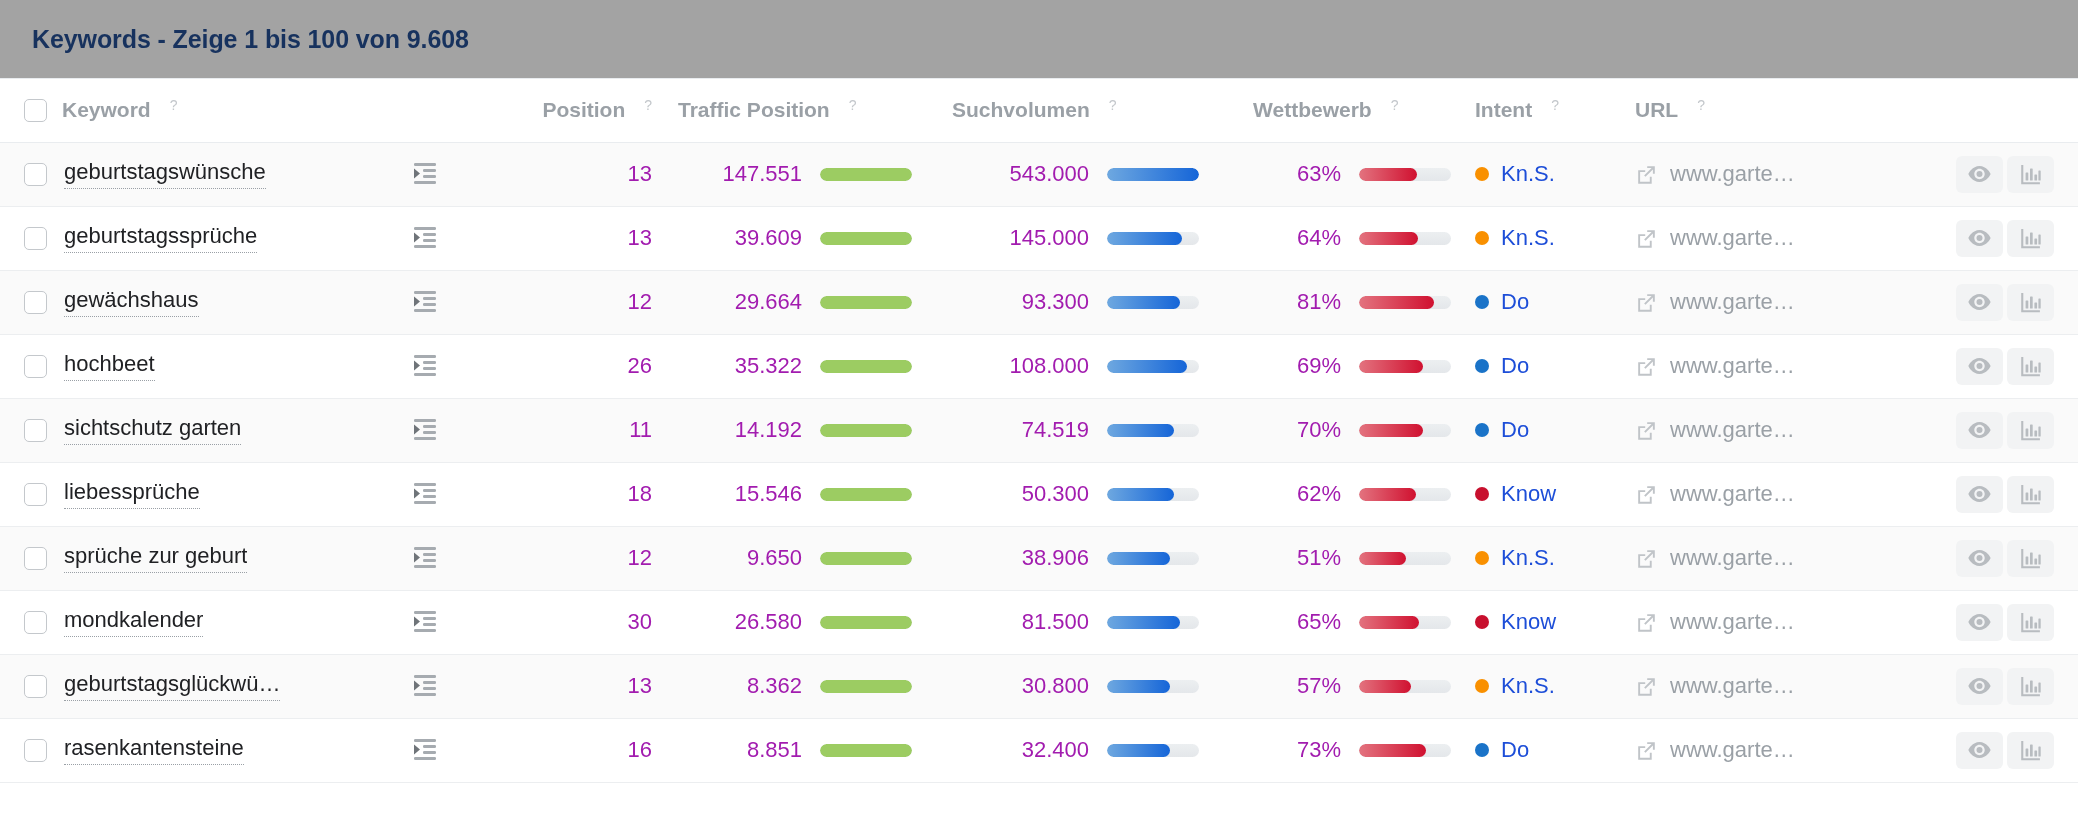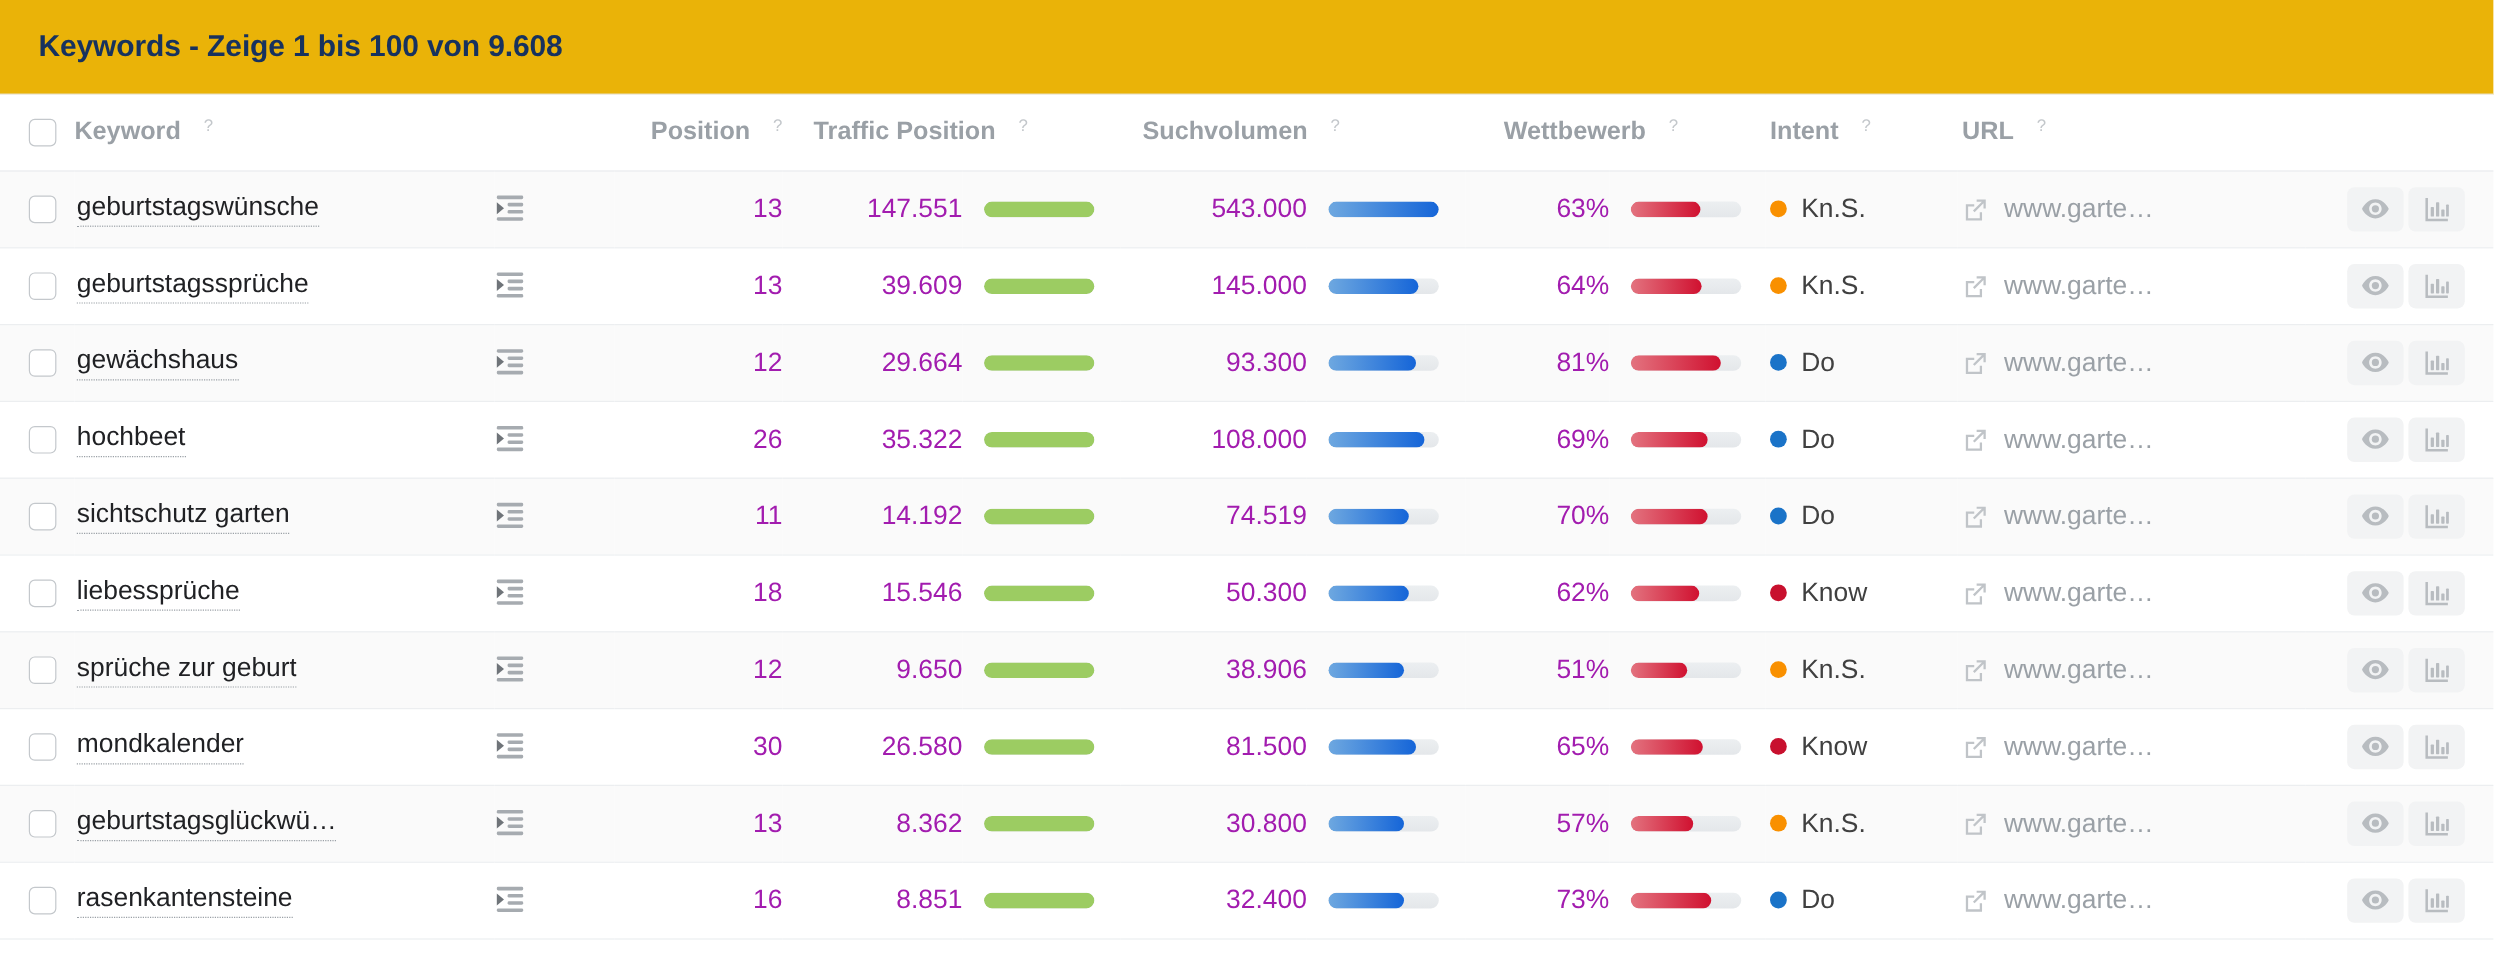--- a/index.html
+++ b/index.html
@@ -14,21 +14,21 @@
     overflow: hidden;
   }
 
   
   .panel-header {
     height: 79px;
     display: flex;
     align-items: center;
     padding: 0 32px;
     border-bottom: 1px solid #e9ecef;
-    background: #eab308;
+    background: #a3a3a3;
   }
   .panel-title {
     font-size: 25px;
     font-weight: bold;
     color: #17325e;
     letter-spacing: -0.1px;
     white-space: nowrap;
   }
 
   
@@ -135,21 +135,21 @@
     height: 100%;
     border-radius: 7px;
   }
   .bar-fill.green { background: #9ccc62; }
   .bar-fill.blue  { background: linear-gradient(90deg,#6ea8e0 0%, #1565d8 100%); }
   .bar-fill.red   { background: linear-gradient(90deg,#e3737f 0%, #d01130 100%); }
 
   
   .intent-cell { display: flex; align-items: center; gap: 12px; padding-left: 4px; }
   .dot { width: 14px; height: 14px; border-radius: 50%; flex: 0 0 auto; }
-  .intent-label { font-size: 22px; color: #404040; white-space: nowrap; }
+  .intent-label { font-size: 22px; color: #1d4ed8; white-space: nowrap; }
 
   
   .url-cell { display: flex; align-items: center; gap: 12px; padding-left: 4px; }
   .url-text {
     font-size: 22px;
     color: #9aa0a6;
     white-space: nowrap;
     overflow: hidden;
     text-overflow: ellipsis;
     max-width: 220px;

